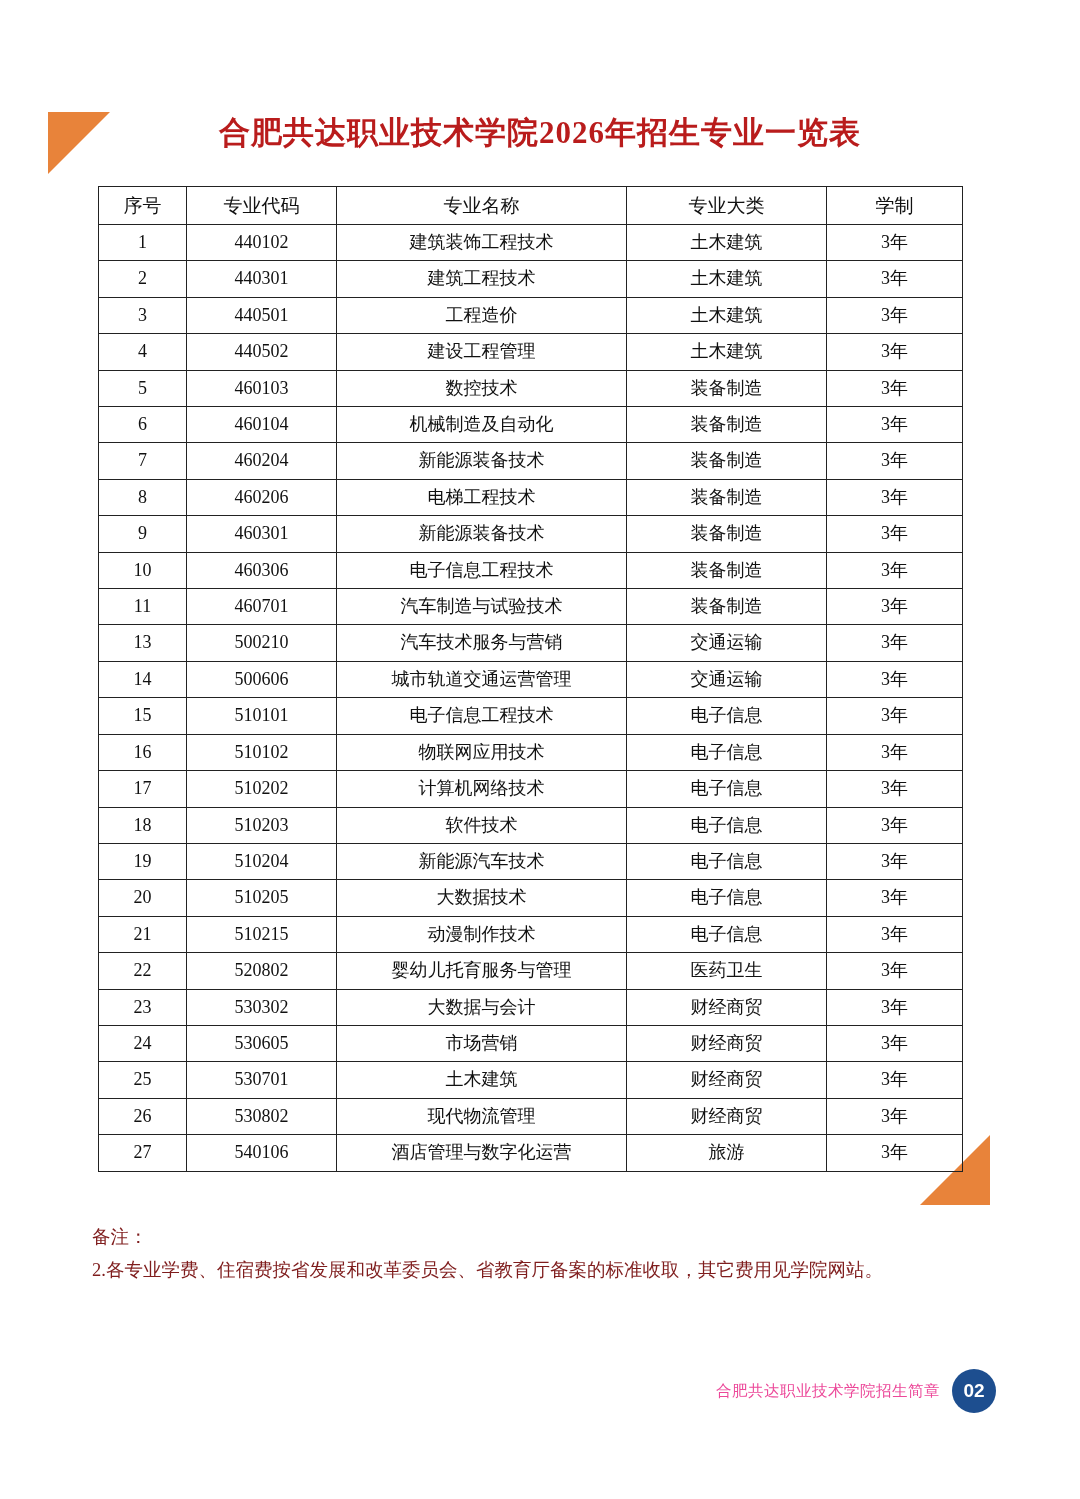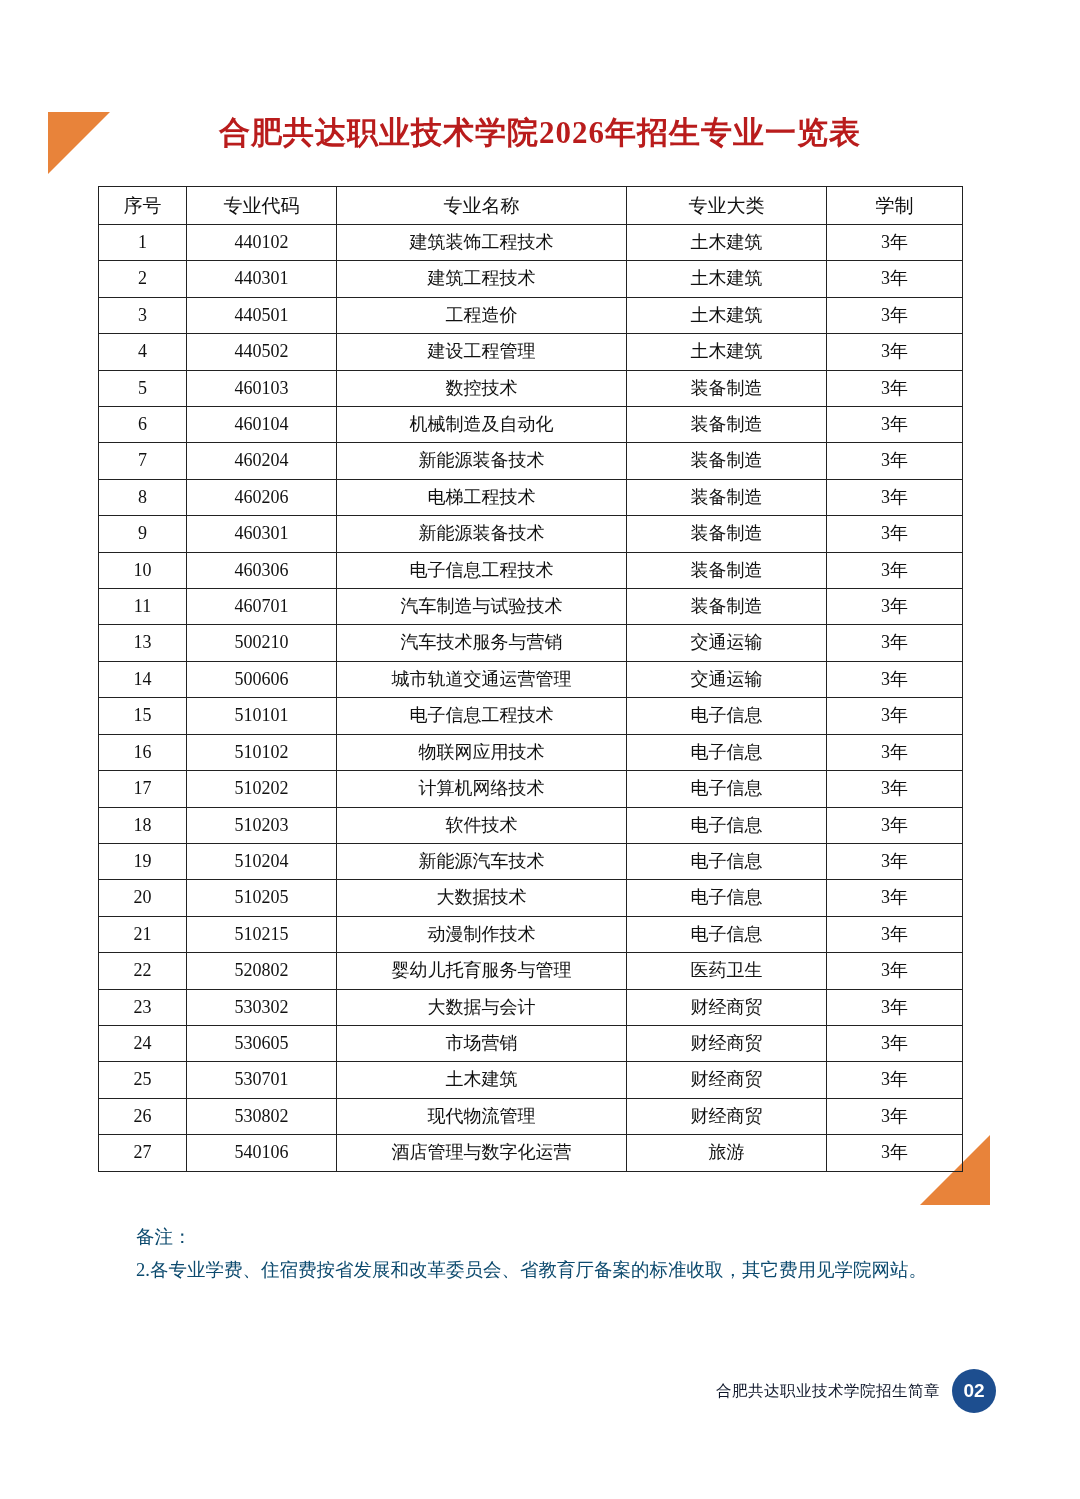--- a/index.html
+++ b/index.html
@@ -84,39 +84,38 @@
   col.c1 { width: 150px; }
   col.c2 { width: 290px; }
   col.c3 { width: 200px; }
   col.c4 { width: 136px; }
 
   .notes {
     position: absolute;
     left: 92px;
     top: 1222px;
     width: 900px;
-    color: #0c4a6e;
+    color: #7f1d1d;
     font-size: 18.5px;
     line-height: 30px;
     font-family: "Liberation Serif", "DejaVu Serif", serif;
-    margin-left: 44px;
   }
   .notes div { margin-bottom: 3px; }
 
   .footer {
     position: absolute;
     right: 84px;
     bottom: 86px;
     display: flex;
     align-items: center;
     gap: 12px;
   }
   .footer-text {
     font-size: 15.5px;
-    color: #0f172a;
+    color: #ec4899;
     letter-spacing: 0.5px;
     font-family: Liberation Sans, sans-serif;
   }
   .page-badge {
     width: 44px;
     height: 44px;
     border-radius: 50%;
     background: #1d4e8f;
     color: #ffffff;
     font-size: 19px;

